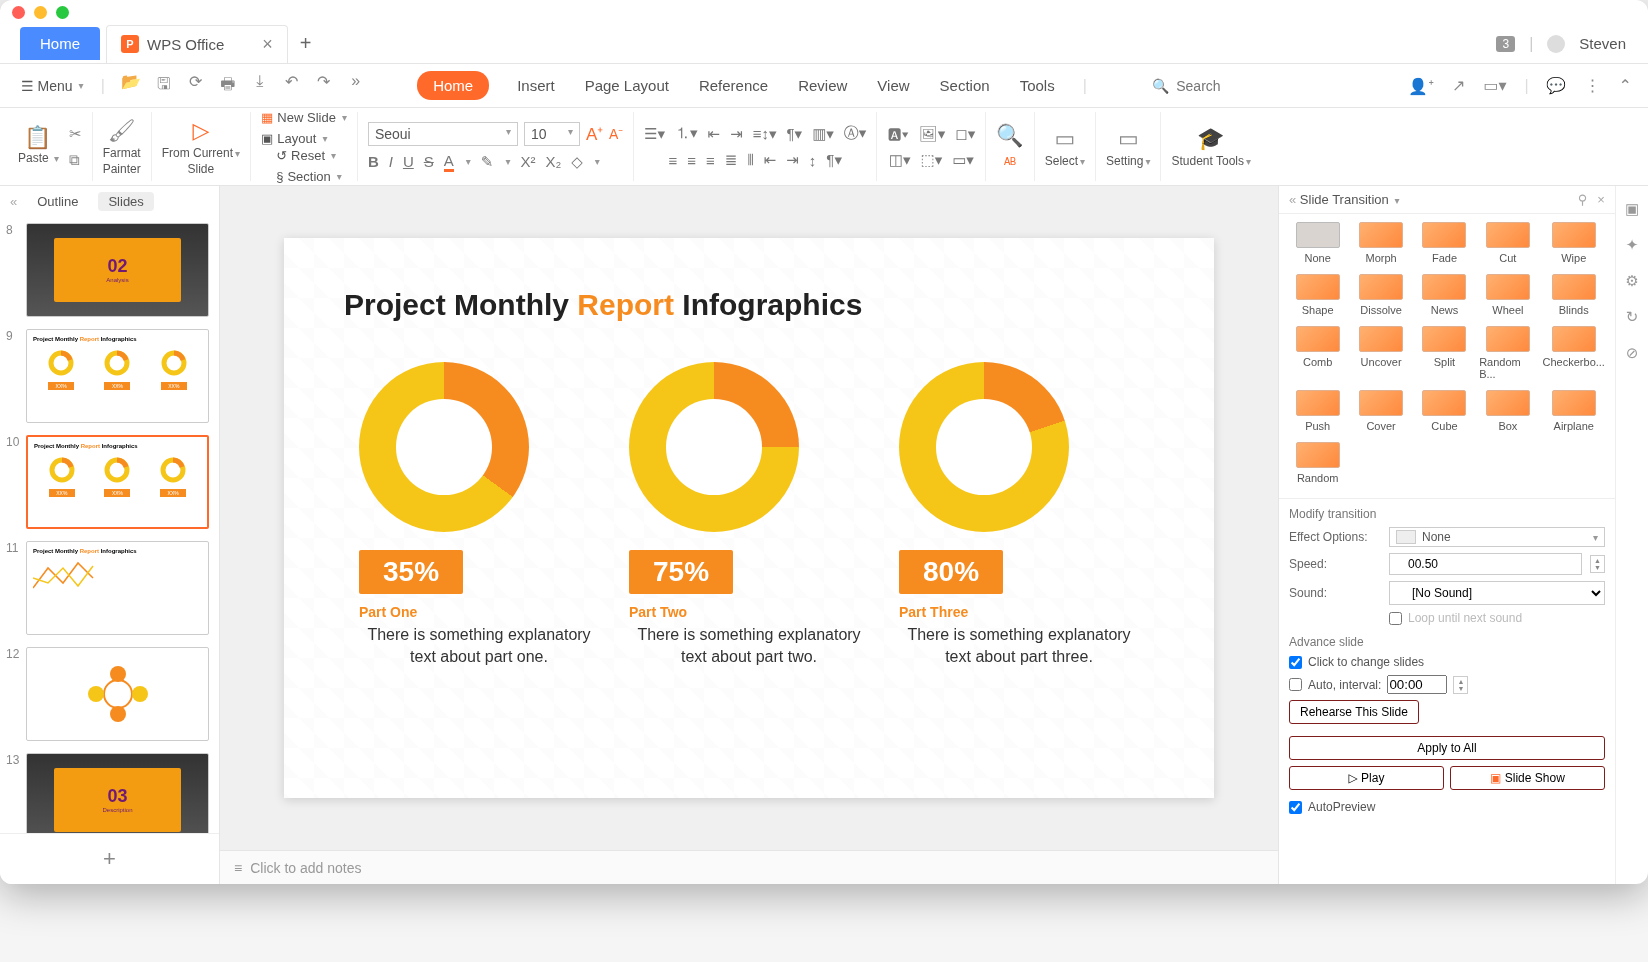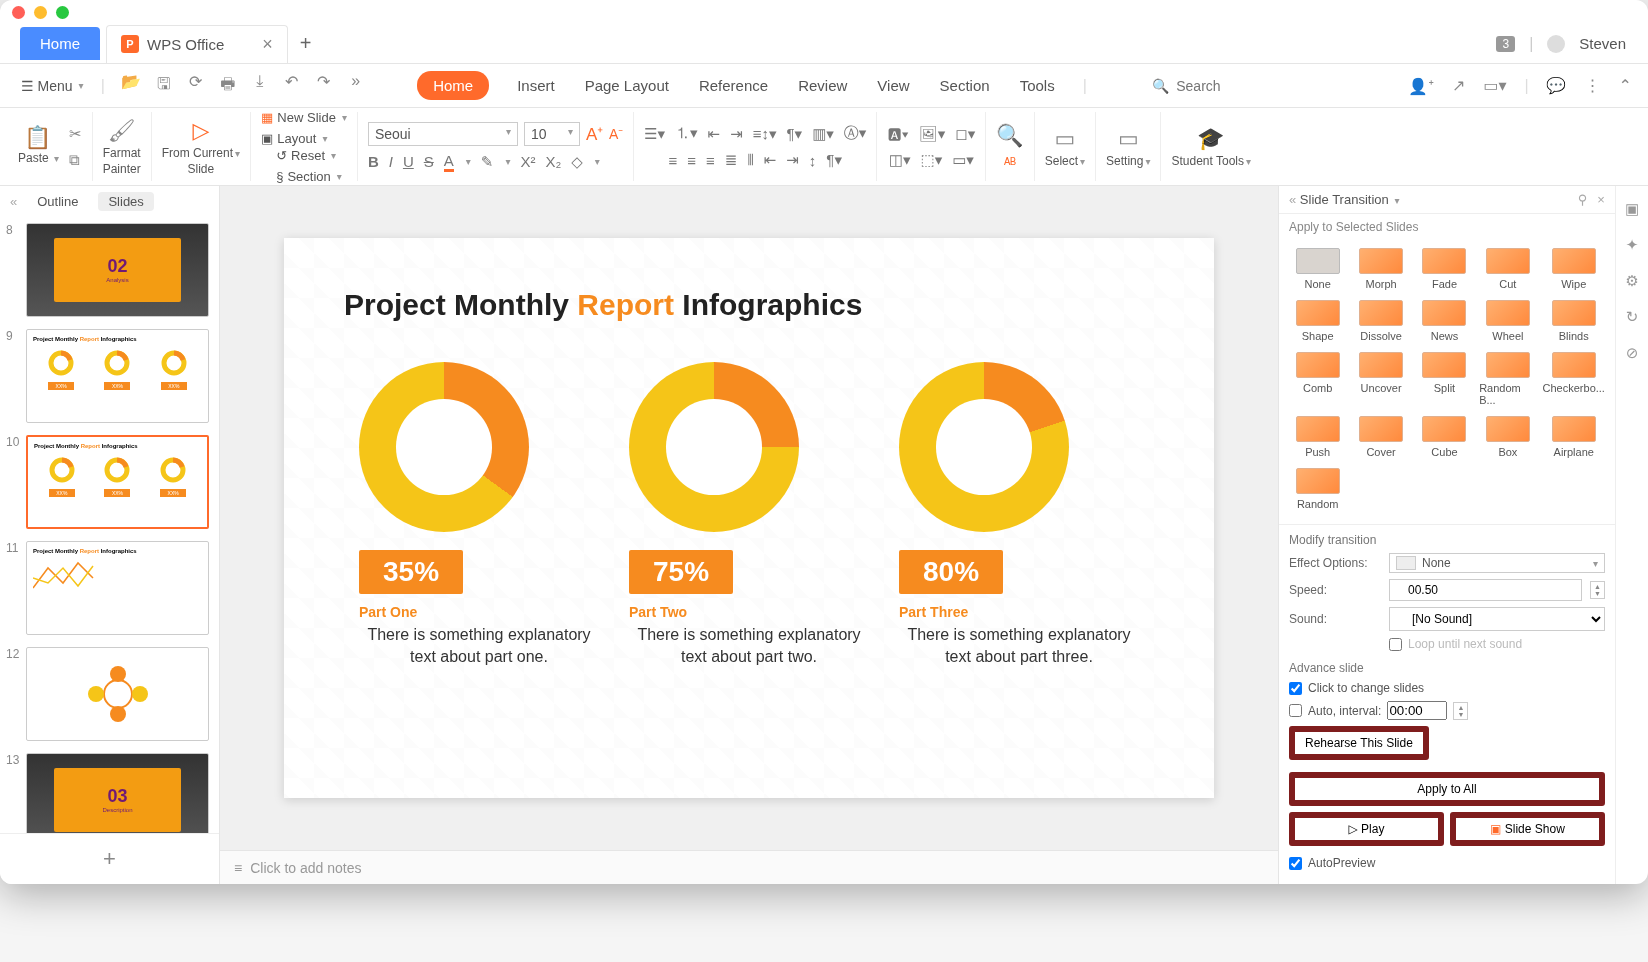--- a/index.html
+++ b/index.html
@@ -85,21 +85,21 @@
 .tp-head { padding:6px 10px; border-bottom:1px solid #eee; display:flex; align-items:center; justify-content:space-between; }
 .tp-sub { padding:6px 10px; font-size:12px; color:#888; }
 .effects { display:grid; grid-template-columns:repeat(5,1fr); gap:10px 6px; padding:8px 10px 14px; }
 .eff { display:flex; flex-direction:column; align-items:center; gap:4px; font-size:11px; color:#555; }
 .eff .sw { width:44px; height:26px; background:linear-gradient(135deg,#ffb070,#ff8a3d); border:1px solid #e0b090; border-radius:2px; display:flex; align-items:center; justify-content:center; color:#fff; font-size:12px; }
 .eff.selected .sw { background:#d9d4cf; border:1px solid #bbb; }
 .modify { border-top:1px solid #eee; padding:8px 10px; display:flex; flex-direction:column; gap:6px; font-size:12px; }
 .mrow { display:flex; align-items:center; gap:8px; }
 .mrow label { width:92px; color:#666; }
 .mrow input[type=text], .mrow select { flex:1; border:1px solid #ccc; padding:3px 18px; font-size:12px; background:#fff; }
-.btn { border:6px solid #7f1d1d; background:#fff; padding:4px 10px; font-size:12px; border-radius:3px; }
+.btn { border:1px solid #7f1d1d; background:#fff; padding:4px 10px; font-size:12px; border-radius:3px; }
 .toolstrip { width:34px; border-left:1px solid #eee; display:flex; flex-direction:column; align-items:center; gap:18px; padding-top:14px; color:#999; font-size:15px; }
 
 .chk { display:flex; align-items:center; gap:6px; font-size:12px; color:#555; }
 </style>
 </head>
 <body>
 
 <div class="window">
 
   <div class="titlebar">
@@ -435,21 +435,20 @@
 
     <div class="rightpane">
       <div class="transition-panel">
         <div class="tp-head">
           <span><span style="color:#aaa">«</span> <span>Slide Transition</span> <span class="caret">▾</span></span>
           <span style="display:flex;gap:10px;color:#aaa">
             <span>⚲</span>
             <span>×</span>
           </span>
         </div>
-        <div class="tp-sub">Apply to Selected Slides</div>
         <div class="effects" id="effects">
             <div class="eff selected">
               <div class="sw"></div>
               <span>None</span>
             </div>
             <div class="eff">
               <div class="sw"></div>
               <span>Morph</span>
             </div>
             <div class="eff">

